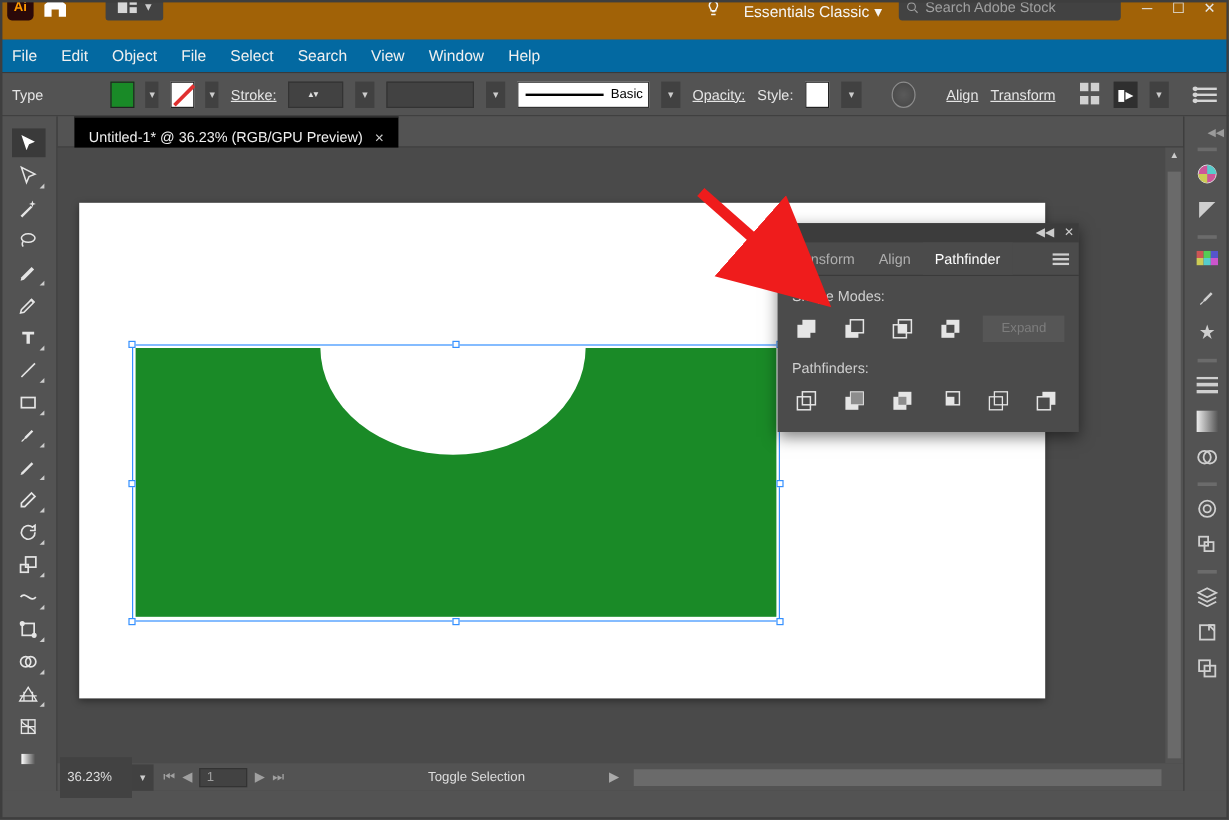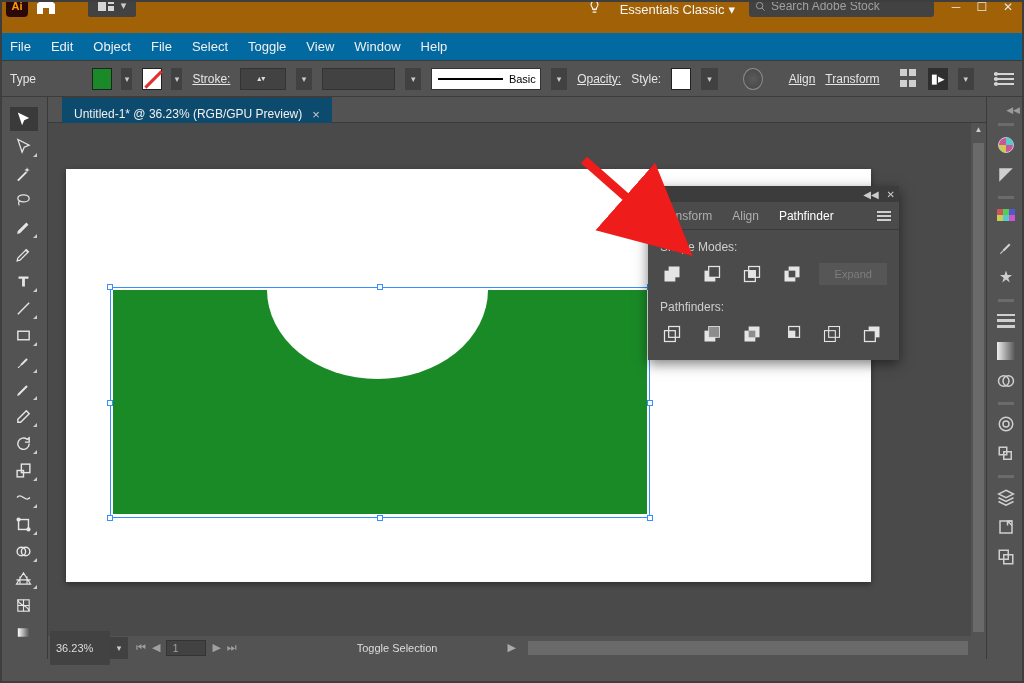--- a/index.html
+++ b/index.html
@@ -51,21 +51,21 @@
   .tool-col { display:flex; flex-direction:column; align-items:center; padding-top:10px; gap:3px; }
   .tool { width:28px; height:24px; display:flex;align-items:center;justify-content:center; color:#e5e5e5; position:relative; }
   .tool.sel { background:#3a3a3a; }
   .tool svg { width:17px; height:17px; }
   .tool-corner { position:absolute; bottom:1px; right:1px; width:0;height:0;border-left:4px solid transparent;border-bottom:4px solid #ccc;}
   .toolcols { display:flex; }
 
   
   .center { flex:1; display:flex; flex-direction:column; background:#4a4a4a; }
   .doc-tabs { height:26px; background:#535353; display:flex; align-items:stretch; border-bottom:1px solid #3b3b3b; padding-left:14px;}
-  .doc-tab { background:#0c4a6e; color:#f0f0f0; font-size:12px; padding:16px 12px; display:flex; align-items:center; gap:10px; border-top:1px solid #3b3b3b; }
+  .doc-tab { background:#000000; color:#f0f0f0; font-size:12px; padding:16px 12px; display:flex; align-items:center; gap:10px; border-top:1px solid #3b3b3b; }
   .doc-tab .x { color:#ccc; font-size:13px; }
   .canvas-area { flex:1; background:#4a4a4a; position:relative; }
   .artboard { position:absolute; left:18px; top:46px; width:805px; height:413px; background:#fff; box-shadow:0 2px 6px rgba(0,0,0,0.4); }
   
   .shape { position:absolute; left:47px; top:121px; width:534px; height:224px; background:#1a8a27; }
   .cutout { position:absolute; left:154px; top:-89px; width:221px; height:178px; border-radius:50%; background:#fff; }
   
   .sel-bbox { position:absolute; left:44px; top:118px; width:540px; height:231px; border:1px solid #3490ff; }
   .handle-sq { position:absolute; width:6px; height:6px; background:#fff; border:1px solid #3490ff; }
   .h-tl{left:-4px;top:-4px;} .h-tr{right:-4px;top:-4px;} .h-bl{left:-4px;bottom:-4px;} .h-br{right:-4px;bottom:-4px;}
@@ -151,21 +151,21 @@
     <div class="win-btn">✕</div>
   </div>
 </div>
 
 <div class="menubar">
   <span>File</span>
   <span>Edit</span>
   <span>Object</span>
   <span>File</span>
   <span>Select</span>
-  <span>Toggle</span>
+  <span>Search</span>
   <span>View</span>
   <span>Window</span>
   <span>Help</span>
 </div>
 
 <div class="controlbar">
   <span>Type</span>
   <div style="width:40px"></div>
   <span class="swatch green"></span>
     <span class="dd-caret">▾</span>

